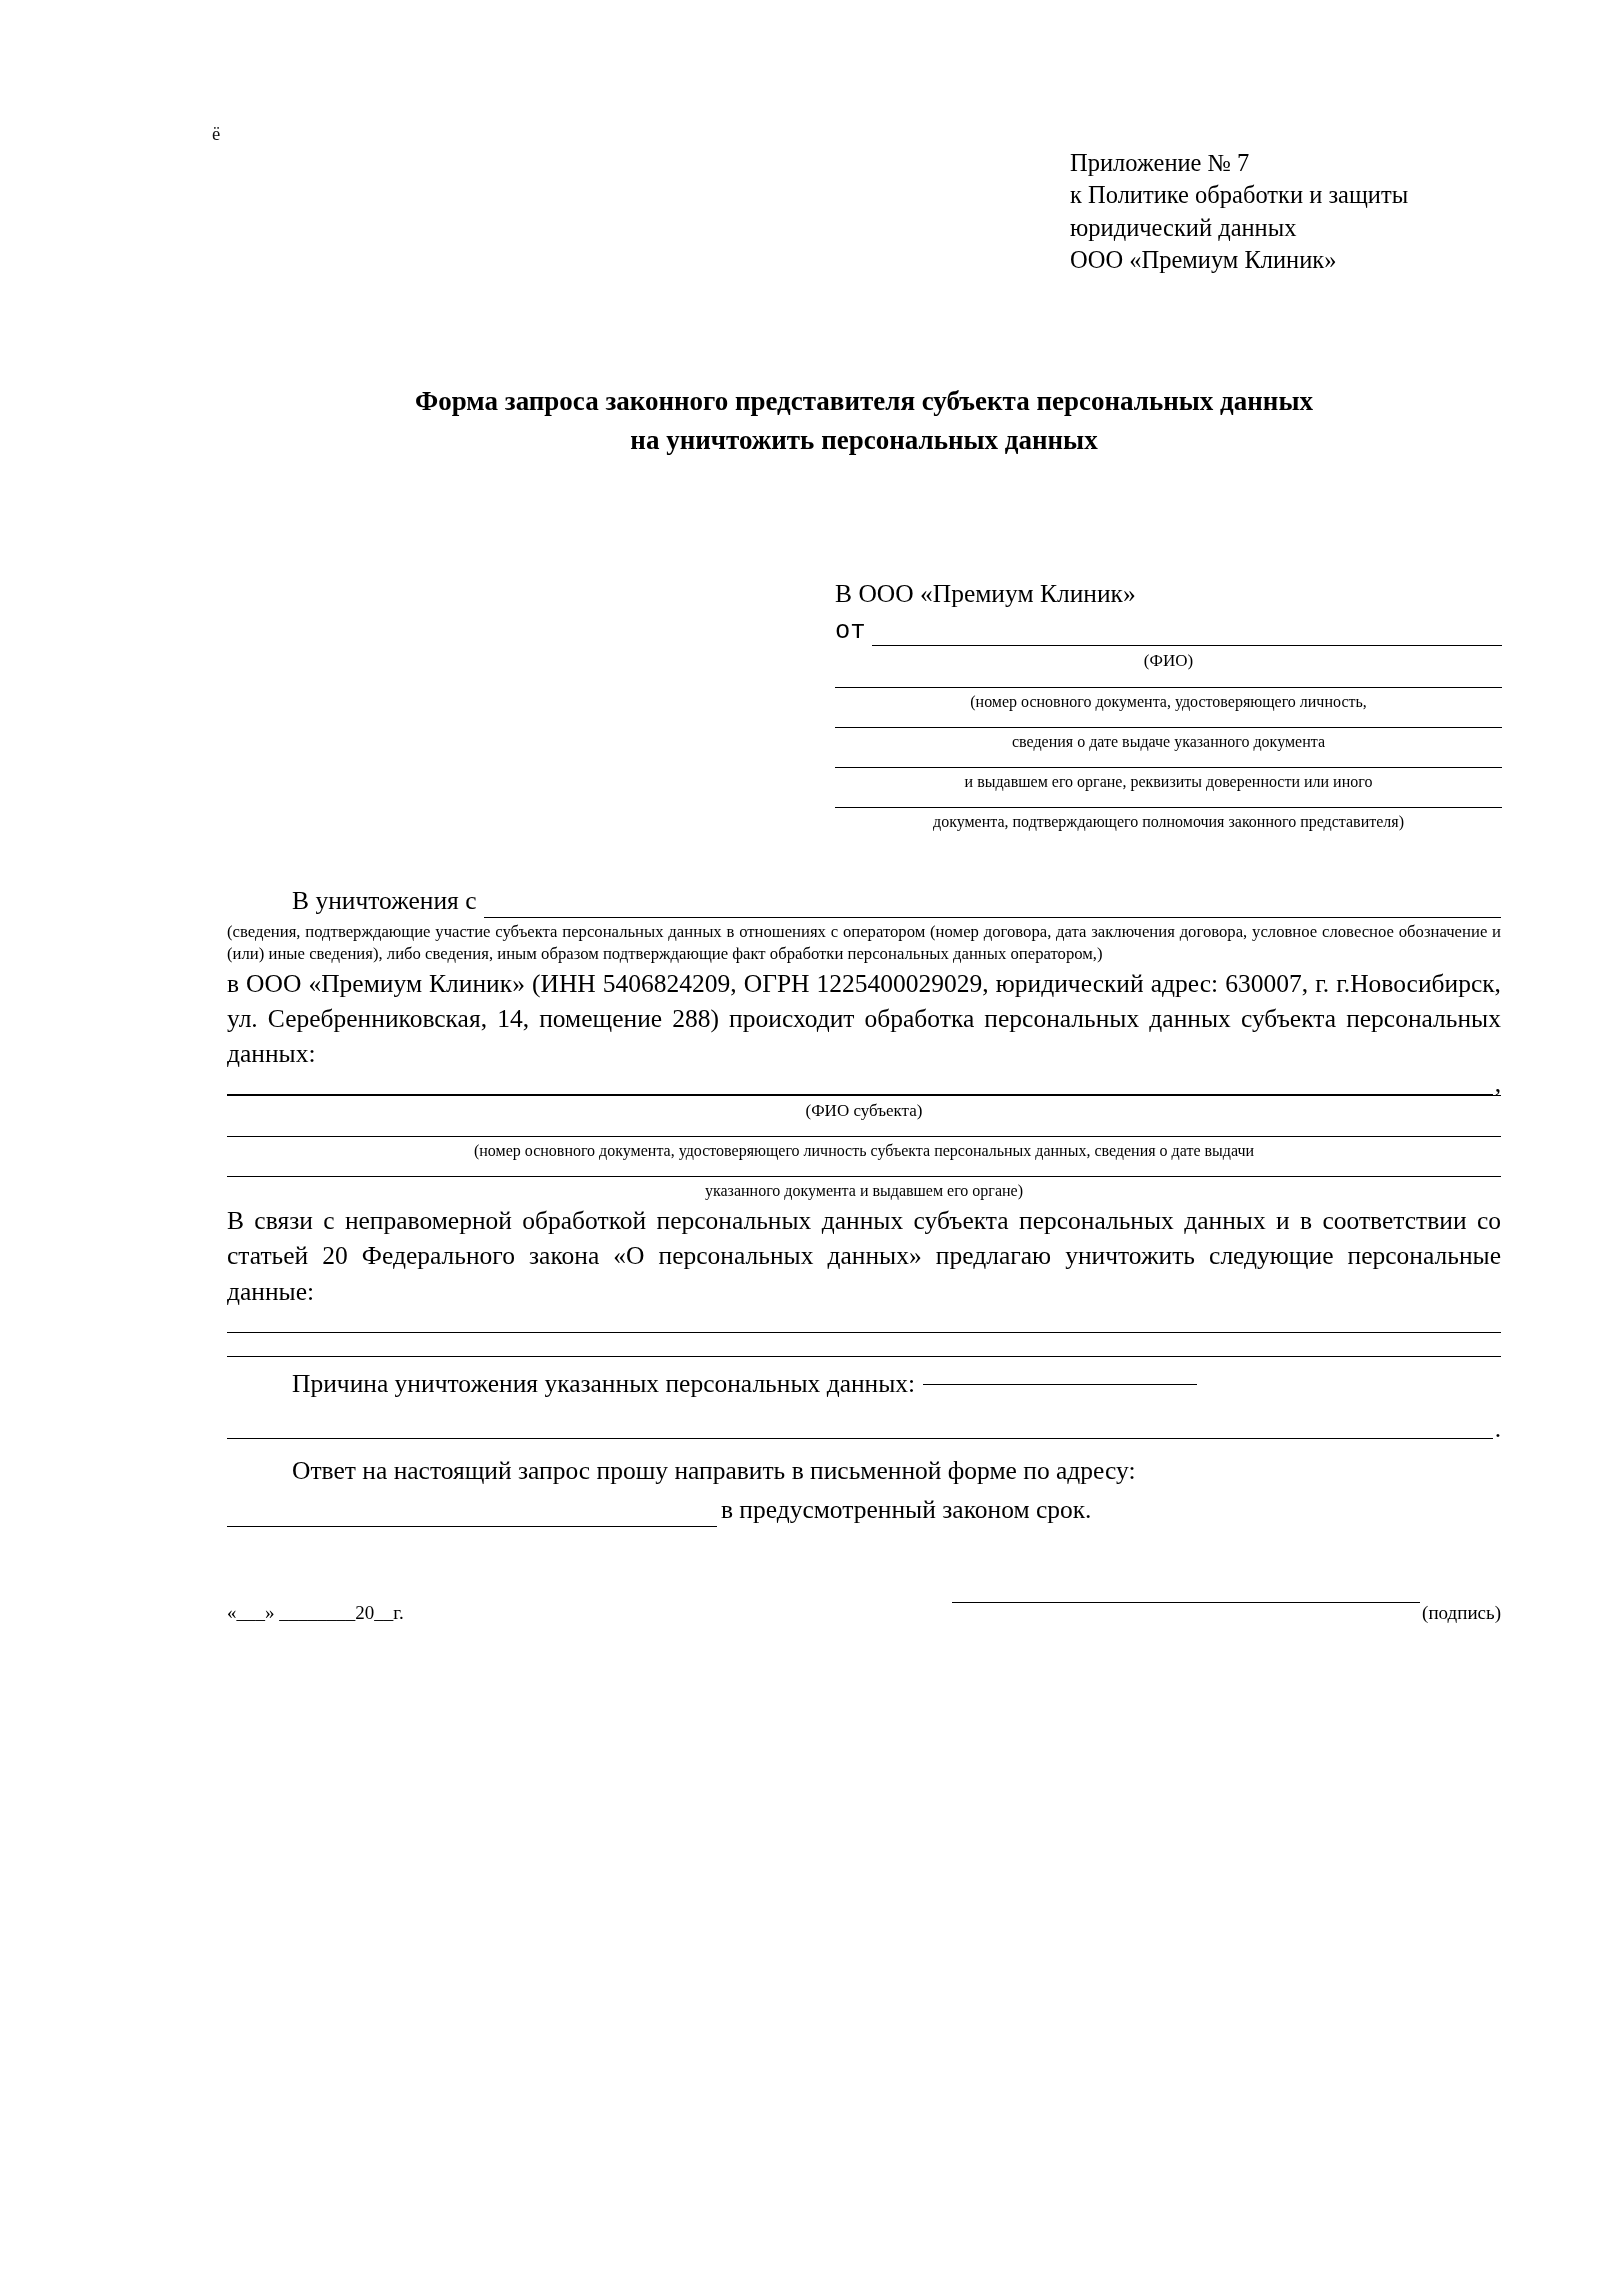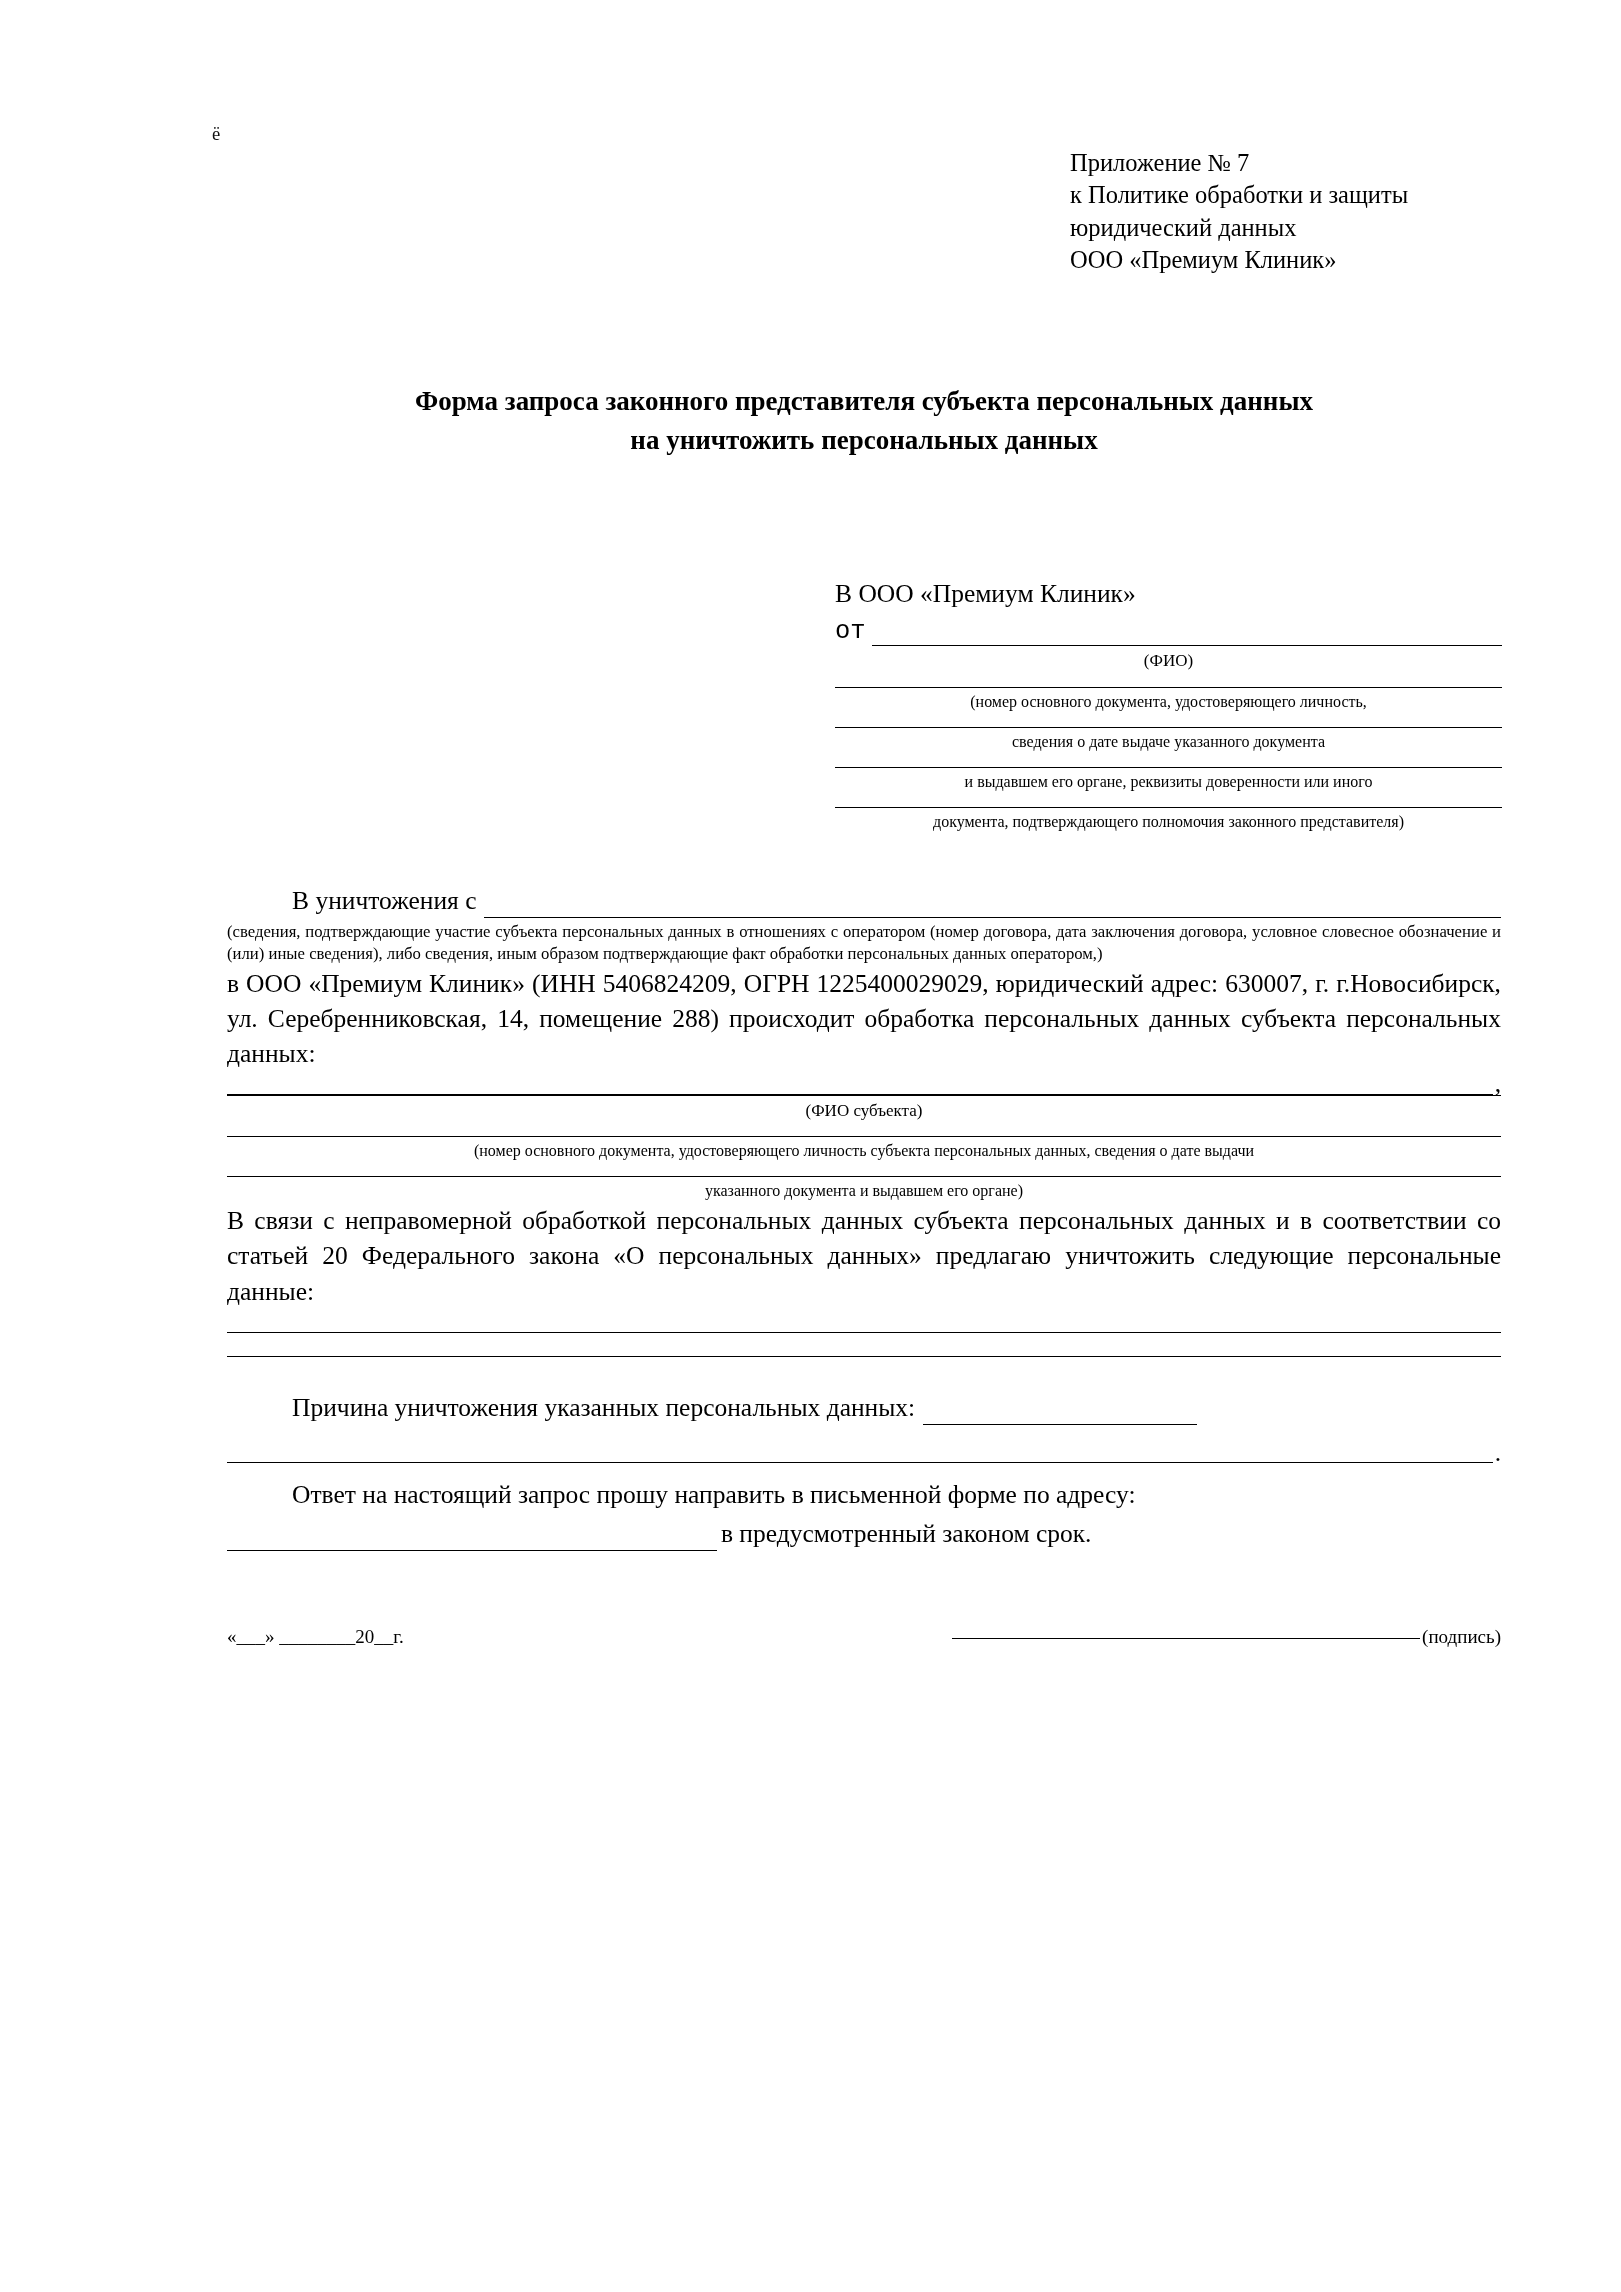--- a/index.html
+++ b/index.html
@@ -141,22 +141,22 @@
     flex: 1 1 auto;
   }
   .rule-with-comma .tail {
     font-size: 25.5px;
     line-height: 0.8;
     padding-left: 2px;
   }
 
   .reason-row {
     display: flex;
-    align-items: flex-end;
-    margin-top: 33px;
+    align-items: center;
+    margin-top: 9px;
     font-family: Liberation Serif, serif;
   }
   .reason-row .txt {
     padding-left: 65px;
     padding-right: 7.8px;
     white-space: nowrap;
   }
   .reason-row .rule {
     flex: 1 1 auto;
     max-width: 274px;
@@ -191,21 +191,21 @@
     font-size: 19px;
   }
   .sign-date {
     white-space: nowrap;
   }
   .sign-spacer {
     flex: 1 1 auto;
   }
   .sign-right {
     display: flex;
-    align-items: center;
+    align-items: flex-start;
     width: 549px;
   }
   .sign-right .rule {
     flex: 1 1 auto;
   }
   .sign-right .txt {
     white-space: nowrap;
     padding-left: 2px;
   }
 </style>

